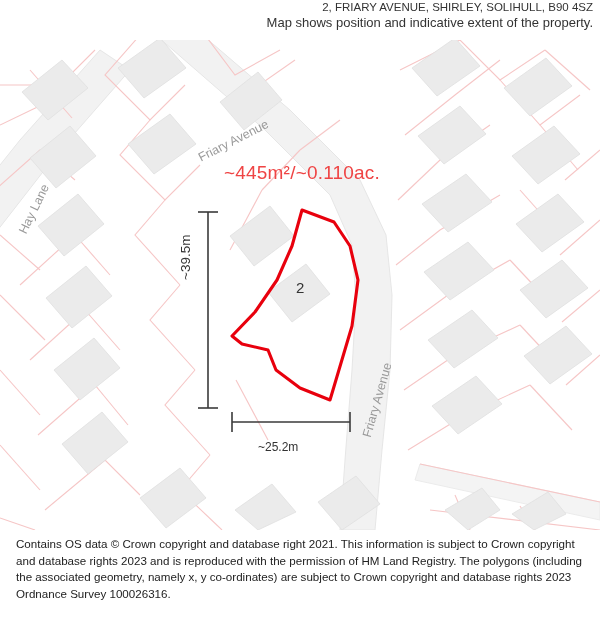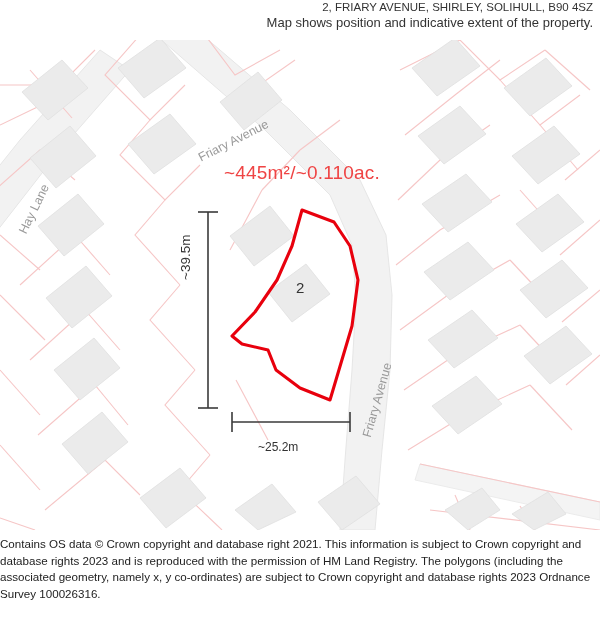--- a/index.html
+++ b/index.html
@@ -46,21 +46,21 @@
     overflow: hidden;
   }
   .map svg {
     display: block;
   }
   .footer {
     position: absolute;
     left: 0;
     top: 536px;
     width: 600px;
-    padding: 0 0;
+    padding: 0 16px;
     box-sizing: border-box;
     font-size: 11.6px;
     line-height: 16.5px;
     color: #222222;
   }
   .area-label {
     position: absolute;
     left: 192px;
     top: 122px;
     font-size: 19px;

